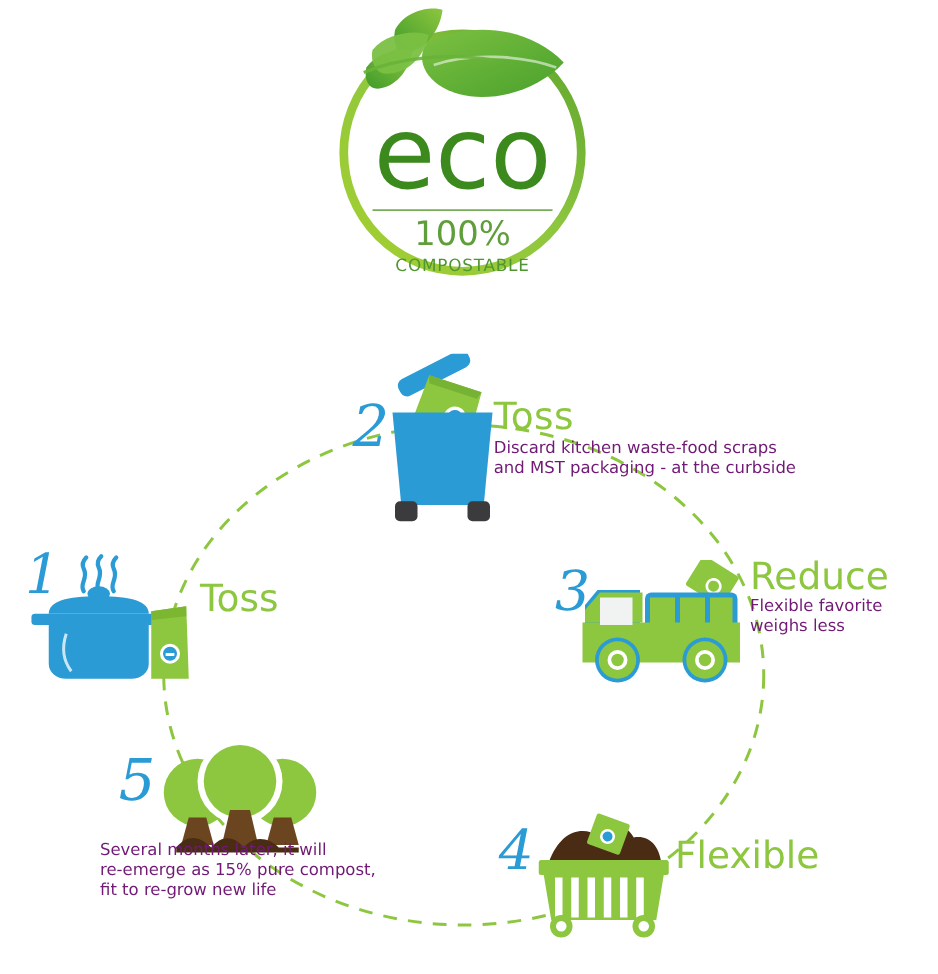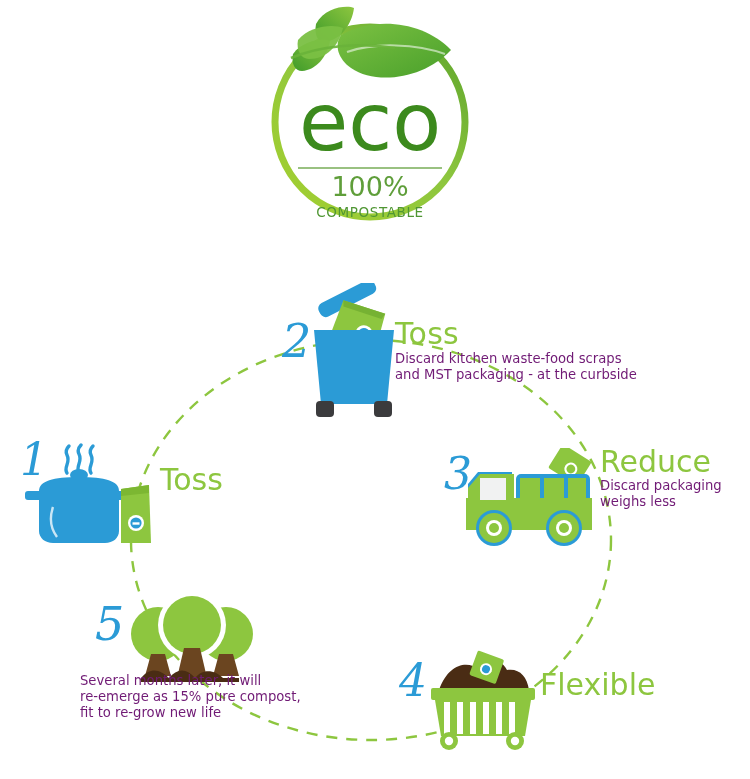--- a/index.html
+++ b/index.html
@@ -207,21 +207,21 @@
       <circle cx="34" cy="80" r="5" fill="#8dc63f"></circle>
       <circle cx="104" cy="80" r="18" fill="#2b9bd6"></circle>
       <circle cx="104" cy="80" r="15" fill="#8dc63f"></circle>
       <circle cx="104" cy="80" r="8" fill="#ffffff"></circle>
       <circle cx="104" cy="80" r="5" fill="#8dc63f"></circle>
     </svg>
   </div>
 
   <div id="reduce-text" class="abs">
     <div class="step-title">Reduce</div>
-    <div class="step-desc">Discard packaging
+    <div class="step-desc">Flexible favorite
 weighs less</div>
   </div>
 
   <div id="compost-num" class="abs step-num">4</div>
 
   <div id="compost-icon" class="abs">
     <svg width="112" height="108" viewBox="0 0 112 108" xmlns="http://www.w3.org/2000/svg">
 
       <path d="M12 44 C20 22 34 16 46 20 C56 8 74 12 80 24 C92 22 100 30 102 44 Z" fill="#4a2c14"></path>
 

